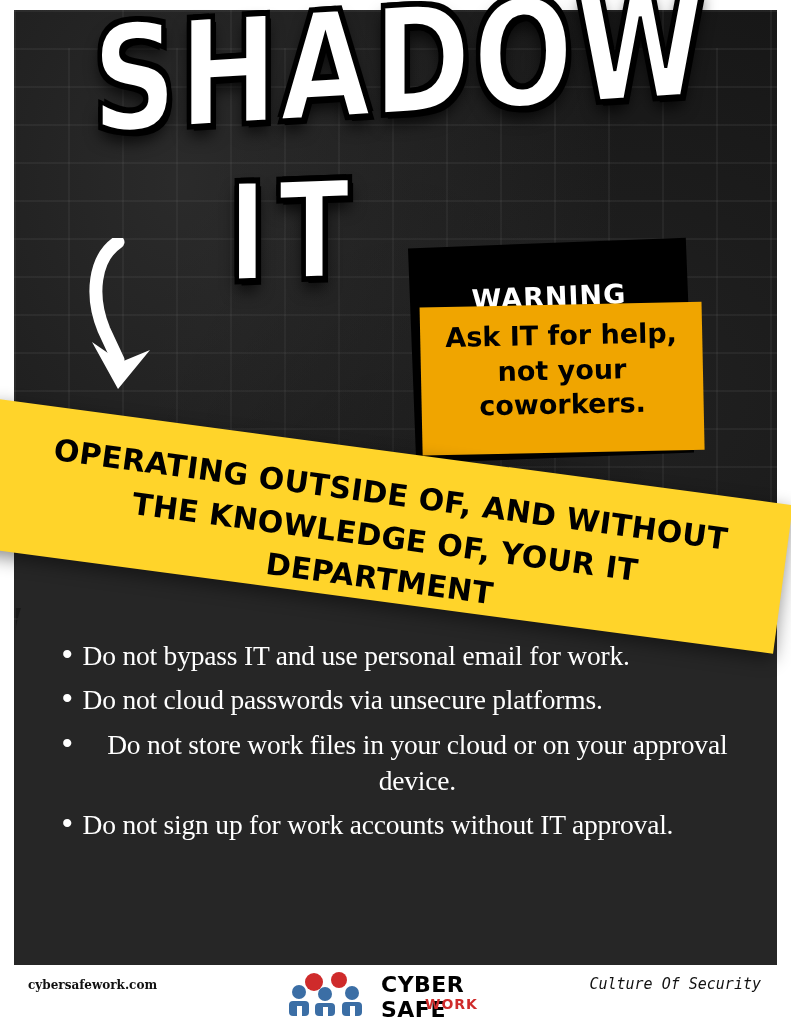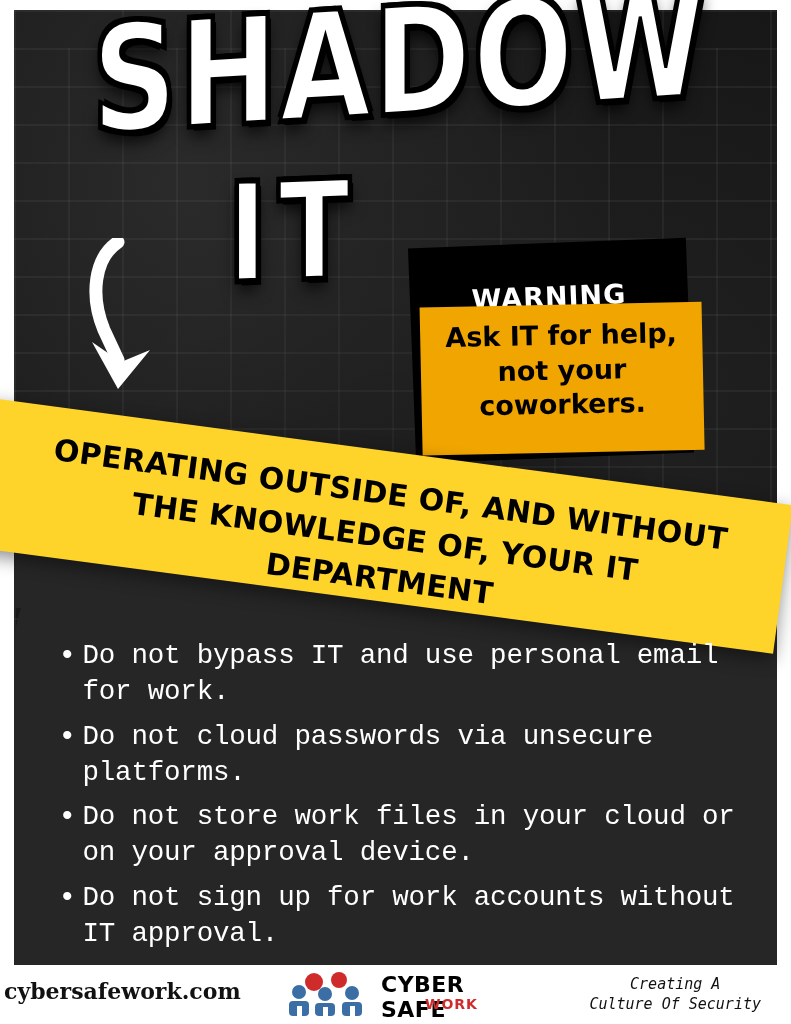--- a/index.html
+++ b/index.html
@@ -230,43 +230,44 @@
     align-items: flex-start;
     margin-bottom: 8px;
   }
   .bullet-dot {
     font-size: 30px;
     line-height: 1.05;
     margin-right: 10px;
     color: #ffffff;
   }
   .bullet-text {
-    font-family: Liberation Mono, monospace;
+    font-family: Liberation Serif, serif;
     font-size: 27.5px;
     line-height: 1.32;
     letter-spacing: -0.2px;
     color: #ffffff;
+    text-align: center;
   }
 
   
   .footer {
     position: absolute;
     left: 0;
     top: 968px;
     width: 791px;
     height: 56px;
     background: #ffffff;
   }
   .footer-site {
     position: absolute;
-    left: 4px;
+    left: 28px;
     top: 10px;
     font-family: "DejaVu Serif", serif;
     font-weight: bold;
-    font-size: 22px;
+    font-size: 12px;
     color: #111111;
   }
   .footer-logo {
     position: absolute;
     left: 285px;
     top: -2px;
     width: 250px;
     height: 54px;
   }
   .logo-people {
@@ -381,18 +382,17 @@
           <rect x="12" y="38" width="5" height="10" fill="#ffffff"></rect>
           <rect x="38" y="39" width="5" height="9" fill="#ffffff"></rect>
           <rect x="65" y="38" width="5" height="10" fill="#ffffff"></rect>
         </svg>
       </div>
       <div class="logo-text">CYBER SAFE</div>
       <div class="logo-text-sub">WORK</div>
     </div>
 
     <div class="footer-tagline">
-      <div>Creating A</div>
       <div>Culture Of Security</div>
     </div>
   </div>
 
 </div>
 
 </body></html>

